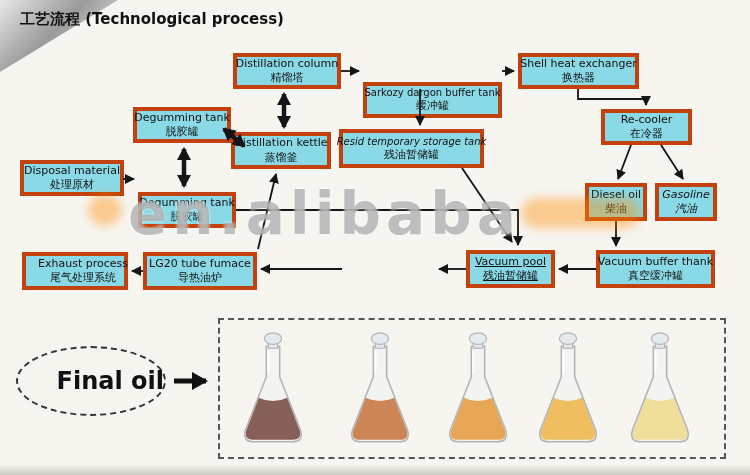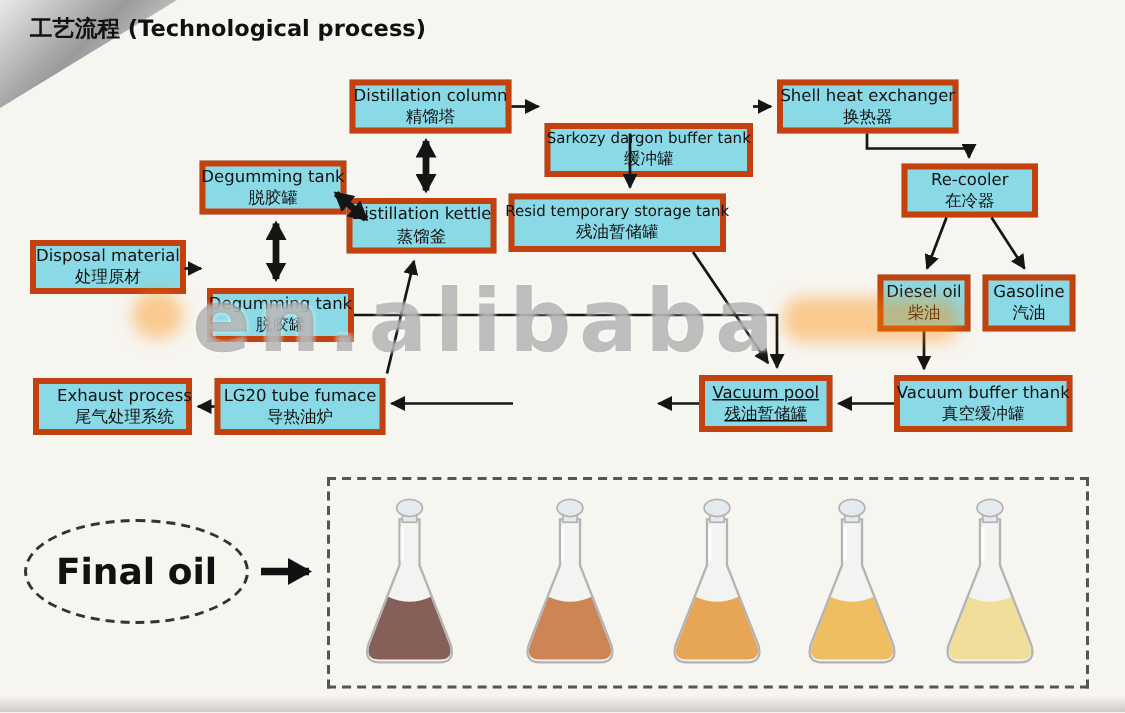--- a/index.html
+++ b/index.html
@@ -26,26 +26,26 @@
     text-align:center; font-size:11px; line-height:1.3; white-space:nowrap;
     box-sizing:border-box;
   }
   .b-distillation-column{left:233px;top:53px;width:108px;height:36px;}
   .b-sarkozy{left:363px;top:53px;width:139px;height:36px;margin-top:29px;}
   .b-sarkozy .en{font-size:10px;}
   .b-shell{left:518px;top:53px;width:121px;height:36px;}
   .b-degumming-upper{left:133px;top:107px;width:98px;height:36px;}
   .b-kettle{left:231px;top:132px;width:100px;height:37px;}
   .b-resid{left:339px;top:129px;width:145px;height:39px;}
-  .b-resid .en{font-size:10px;}
+  .b-resid .en{font-size:10px;font-style:italic;}
   .b-recooler{left:601px;top:109px;width:91px;height:36px;}
   .b-disposal{left:20px;top:160px;width:104px;height:36px;}
   .b-degumming-lower{left:138px;top:192px;width:98px;height:36px;}
   .b-diesel{left:585px;top:183px;width:62px;height:38px;}
-  .b-gasoline{left:655px;top:183px;width:62px;height:38px;}
+  .b-gasoline{left:655px;top:183px;width:62px;height:38px;font-style:italic;}
   .b-exhaust{left:22px;top:252px;width:106px;height:38px;padding-left:16px;}
   .b-lg20{left:143px;top:252px;width:114px;height:38px;}
   .b-cooling{left:342px;top:250px;width:93px;height:38px;}
   .b-vacuum-pool{left:466px;top:250px;width:89px;height:38px;text-decoration:underline;}
   .b-vacuum-buffer{left:596px;top:250px;width:119px;height:38px;}
   
   .arrows{position:absolute;left:0;top:0;width:750px;height:475px;pointer-events:none;}
   
   .watermark{
     position:absolute; left:128px; top:180px;
@@ -61,21 +61,21 @@
   .wm-blob.left{left:88px;top:194px;width:34px;height:32px;}
   .wm-blob.right{left:522px;top:198px;width:118px;height:30px;border-radius:14px;}
   
   .sample-panel{
     position:absolute; left:218px; top:318px; width:508px; height:141px;
     border:2px dashed #555; box-sizing:border-box;
   }
   .final-oil-ellipse{
     position:absolute; left:16px; top:346px; width:150px; height:70px;
     border:2px dashed #333; border-radius:50%;
-    display:flex; align-items:center; justify-content:center; box-sizing:border-box;
+    display:flex; align-items:center; justify-content:flex-end; box-sizing:border-box;
   }
   .final-oil-label{font-size:24px; font-weight:bold;}
   .flask{position:absolute; top:331px; width:86px; height:124px;}
   .flask .glass{fill:rgba(235,242,245,0.35); stroke:#b3b3b3; stroke-width:1.6;}
   .flask .stopper{fill:#e4eaed; stroke:#b3b3b3; stroke-width:1.2;}
   .flask .shine{stroke:rgba(255,255,255,0.75); stroke-width:2.5; fill:none; stroke-linecap:round;}
   .f1{left:230px;} .f2{left:337px;} .f3{left:435px;} .f4{left:525px;} .f5{left:617px;}
   .bottom-band{
     position:absolute; left:0; bottom:0; width:750px; height:11px;
     background:linear-gradient(#f7f5f0,#ccc9c3);

